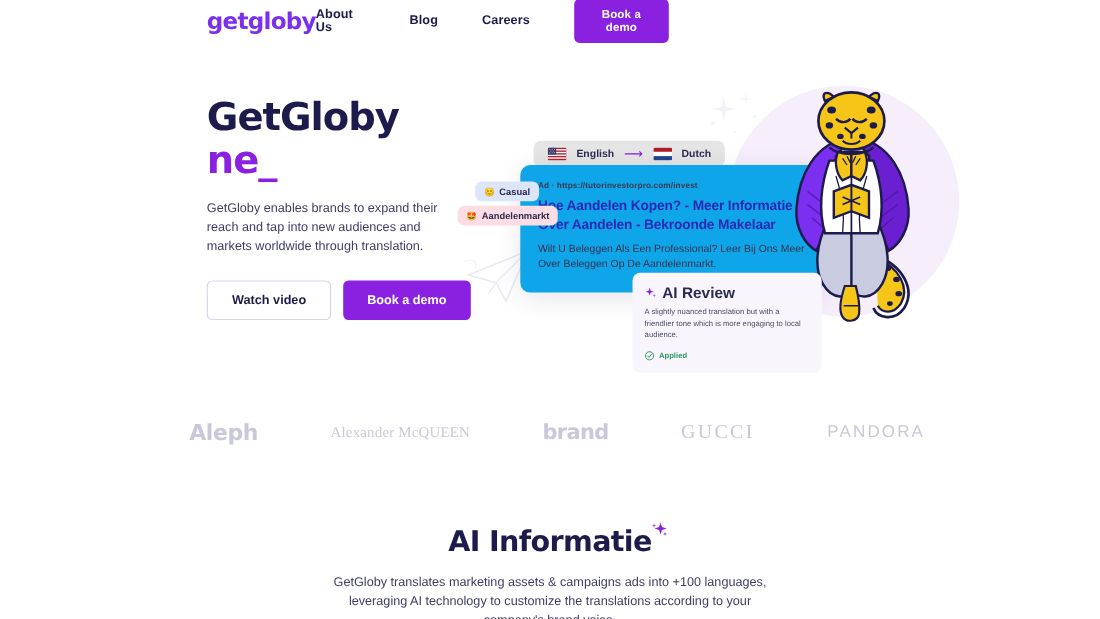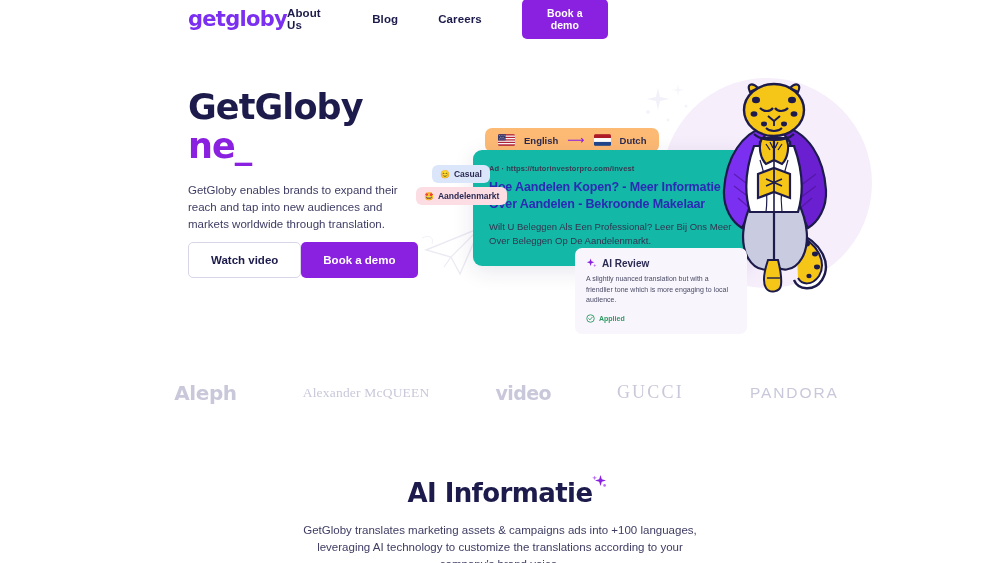--- a/index.html
+++ b/index.html
@@ -44,21 +44,21 @@
     font-size: 35px; line-height: 39px; font-weight: 700;
     color: #1c1b4b; letter-spacing: -0.9px;
     font-family: "DejaVu Sans", sans-serif;
   }
   h1.headline .typed { color: #8a20e0; display:block; }
   h1.headline .l1, h1.headline .l3 { display: block; }
   .hero-sub {
     margin-top: 16px; font-size: 11.5px; line-height: 17px;
     color: #3e3c63; width: 215px;
   }
-  .hero-btns { margin-top: 9px; display: flex; gap: 0; }
+  .hero-btns { margin-top: 22px; display: flex; gap: 0; justify-content: space-between; }
   .btn-outline {
     background: #fff; border: 1px solid #d8d5e8; border-radius: 5px;
     font-size: 11.5px; font-weight: 700; color: #1c1b4b;
     padding: 11px 22px; cursor: pointer;
     font-family: "Liberation Sans", sans-serif;
   }
   .btn-solid {
     background: #8a20e0; border: none; border-radius: 5px;
     font-size: 11.5px; font-weight: 700; color: #fff;
     padding: 11px 22px; cursor: pointer;
@@ -70,58 +70,58 @@
   .blob {
     position: absolute; right: 8px; top: 18px;
     width: 210px; height: 210px; border-radius: 50%;
     background: #f6eefb;
   }
   .sparkle-deco { position: absolute; left: 228px; top: 22px; opacity:.5; }
   .plane-deco { position: absolute; left: 10px; top: 160px; opacity: .28; }
 
   .lang-bar {
     position: absolute; left: 75px; top: 68px;
-    background: #fdba74; border-radius: 7px;
+    background: #e5e5e5; border-radius: 7px;
     display: flex; align-items: center; gap: 9px;
     padding: 6px 13px; z-index: 6;
   }
   .flag { width: 17px; height: 12px; border-radius: 1.5px; display:block; }
   .lang-name { font-size: 9.5px; font-weight: 700; color: #2b2a52; }
   .arrow-ico { color:#8a20e0; font-size: 12px; line-height:1; }
 
   .tag {
     position: absolute; z-index: 8; border-radius: 6px;
     font-size: 8.5px; font-weight: 700;
     padding: 4px 8px; display: flex; align-items: center; gap: 4px;
     white-space: nowrap;
   }
   .tag-casual { left: 22px; top: 105px; background:#dbe6fb; color:#2b2a52; }
   .tag-enth   { left: 6px;  top: 127px; background:#fcdde4; color:#2b2a52; }
   .tag .emo { font-size: 8px; }
 
   .ad-card {
     position: absolute; left: 63px; top: 90px; width: 275px;
-    background: #14b8a6; border-radius: 9px; padding: 14px 16px 18px 16px;
+    background: #0ea5e9; border-radius: 9px; padding: 14px 16px 18px 16px;
     box-shadow: 0 5px 22px rgba(40,20,80,.11); z-index: 7;
   }
   .ad-meta { font-size: 7.5px; color: #3a3a52; font-weight: 600; margin-bottom: 6px; letter-spacing:.1px;}
   .ad-meta b { font-weight: 700; }
   .ad-title {
     font-size: 12.5px; line-height: 17px; font-weight: 700; color: #2b2ab5;
     letter-spacing: -.15px;
   }
   .ad-desc { margin-top: 7px; font-size: 9.5px; line-height: 14px; color: #33324f; }
 
   .ai-card {
     position: absolute; left: 165px; top: 188px; width: 172px;
     background: #f8f6fc; border-radius: 7px; padding: 10px 11px 11px 11px;
     z-index: 9;
   }
   .ai-head { display: flex; align-items: center; gap: 5px; margin-bottom: 5px; }
-  .ai-head-label { font-size: 10px; font-weight: 700; color: #2b2a52; }
+  .ai-head-label { font-size: 14px; font-weight: 700; color: #2b2a52; }
   .ai-body { font-size: 7px; line-height: 10.5px; color: #4b4a66; }
   .ai-applied { margin-top: 8px; display: flex; align-items: center; gap: 4px; }
   .ai-applied-label { font-size: 7px; font-weight: 700; color: #2d9960; }
 
   .mascot { position: absolute; left: 300px; top: 22px; z-index: 8; }
 
   
   .logos {
     position: absolute; top: 370px; left: 0; width: 1000px; height: 45px;
     display: flex; align-items: center; justify-content: center; gap: 66px;
@@ -315,21 +315,21 @@
           <span class="ai-applied-label">Applied</span>
         </div>
       </div>
 
     </div>
   </section>
 
   <div class="logos">
     <div class="client-logo lg-aleph">Aleph</div>
     <div class="client-logo lg-mcqueen">Alexander McQUEEN</div>
-    <div class="client-logo lg-dentsu">video</div>
+    <div class="client-logo lg-dentsu">brand</div>
     <div class="client-logo lg-gucci">GUCCI</div>
     <div class="client-logo lg-pandora">PANDORA</div>
   </div>
 
   <section class="section">
     <h2 class="section-title">
       <span>AI Informatie</span>
       <svg class="title-spark" width="18" height="18" viewBox="0 0 18 18">
         <path d="M10.5 1 L11.8 5.2 L16 6.5 L11.8 7.8 L10.5 12 L9.2 7.8 L5 6.5 L9.2 5.2 Z" fill="#8a20e0"></path>
         <path d="M4.6 1.4 L5.2 3.2 L7 3.8 L5.2 4.4 L4.6 6.2 L4 4.4 L2.2 3.8 L4 3.2 Z" fill="#b96bf5"></path>

